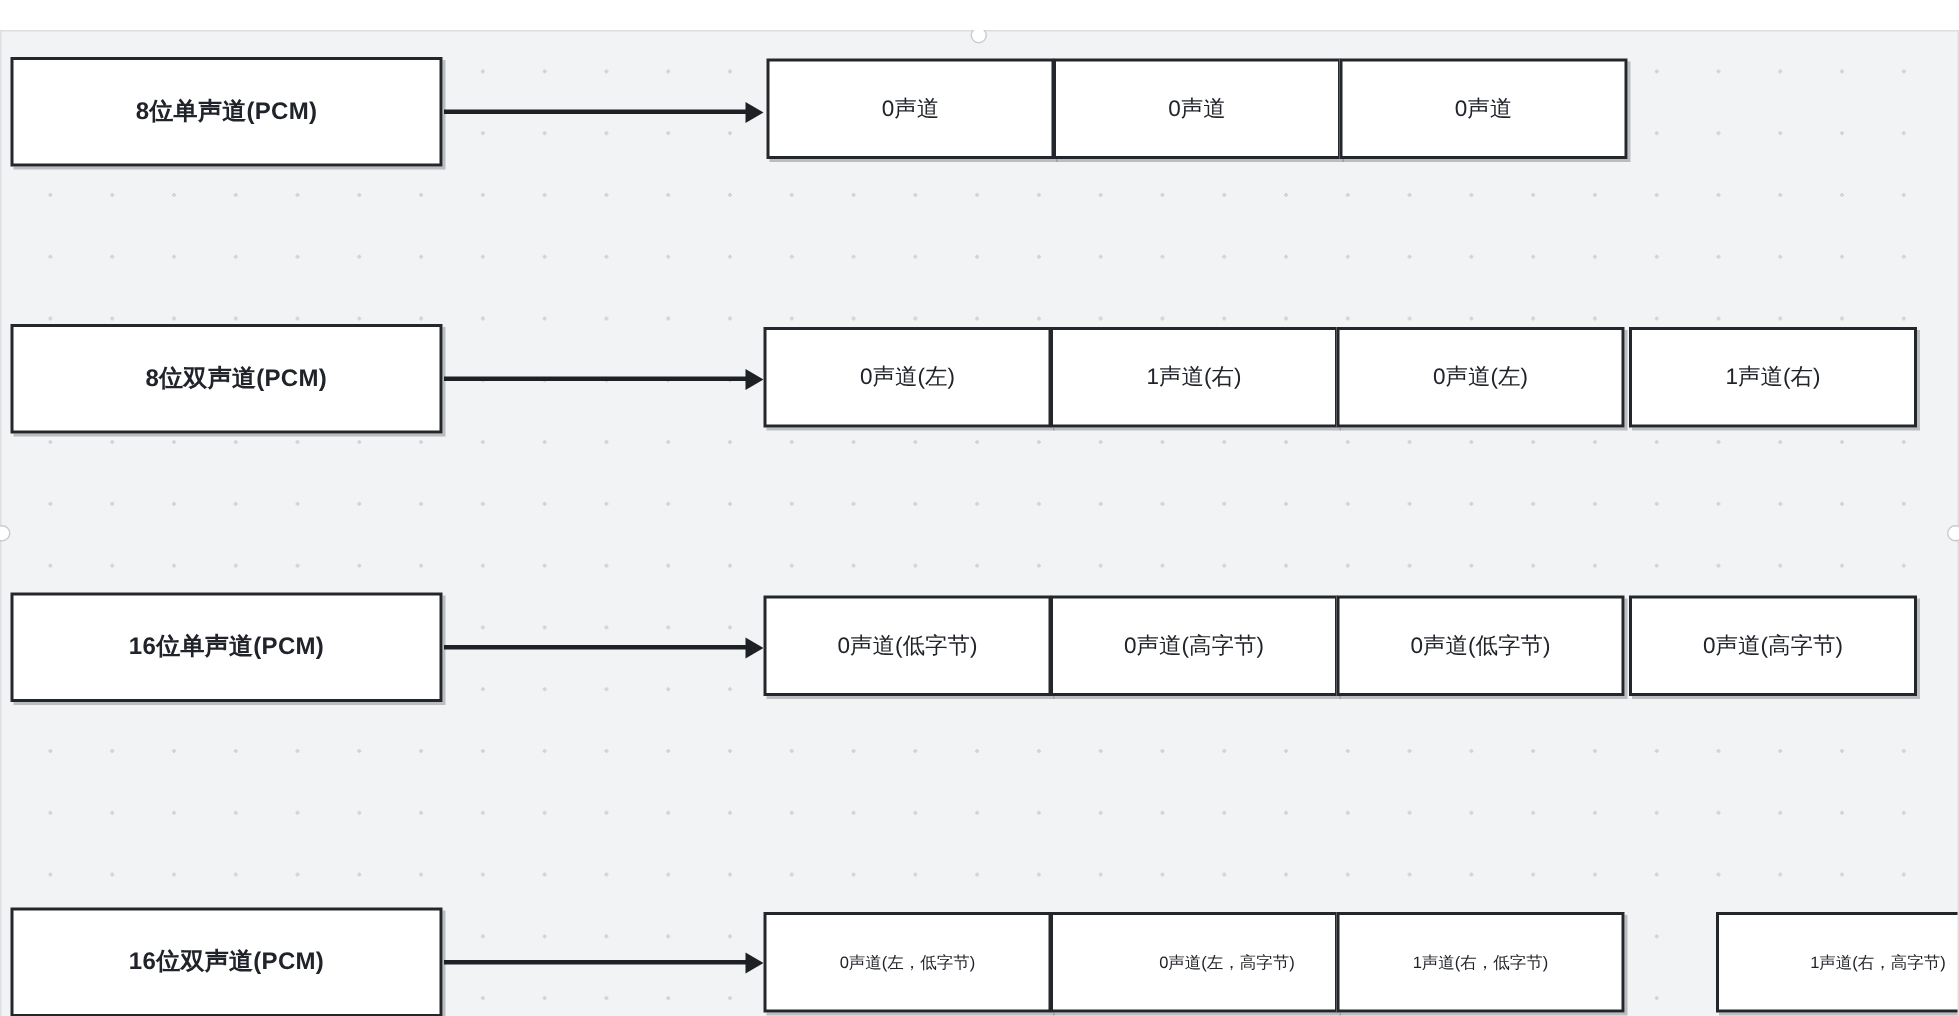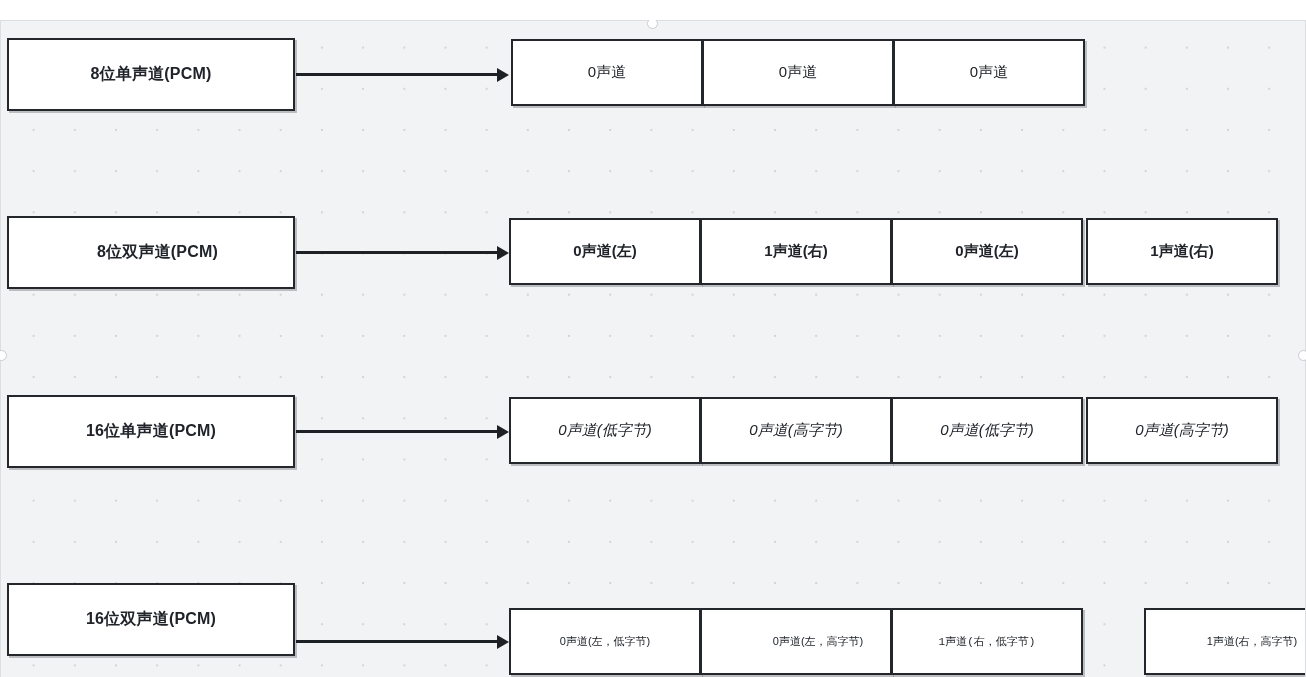--- a/index.html
+++ b/index.html
@@ -77,25 +77,25 @@
     font-weight: 400;
   }
   .cell.small {
     font-size: 11px;
   }
 
   
   .row1 .label-box { top: 18px; }
   .row2 .label-box { top: 196px; padding-left: 13px; }
   .row3 .label-box { top: 375px; }
-  .row4 .label-box { top: 563px; text-align: right; }
+  .row4 .label-box { top: 585px; text-align: right; }
 
   .row1 .cell { top: 19px; text-align: right; }
-  .row2 .cell { top: 198px; font-weight: bold; }
-  .row3 .cell { top: 377px; font-style: italic; }
+  .row2 .cell { top: 198px; }
+  .row3 .cell { top: 377px; }
   .row4 .cell { top: 588px; }
 
   
   .arrow {
     position: absolute;
     height: 3px;
     background: #1d2025;
   }
   .arrow::after {
     content: "";
@@ -142,21 +142,21 @@
     <div class="box cell" style="left:700px;width:192px;">0声道(高字节)</div>
     <div class="box cell" style="left:891px;width:192px;">0声道(低字节)</div>
     <div class="box cell" style="left:1086px;width:192px;">0声道(高字节)</div>
   </div>
 
   <div class="row4">
     <div class="box label-box">16位双声道(PCM)</div>
     <div class="arrow"></div>
     <div class="box cell small" style="left:509px;width:192px;">0声道(左，低字节)</div>
     <div class="box cell small" style="left:700px;width:192px;padding-left:44px;">0声道(左，高字节)</div>
-    <div class="box cell small" style="left:891px;width:192px;font-family:Liberation Mono, monospace;">1声道(右，低字节)</div>
+    <div class="box cell small" style="left:891px;width:192px;">1声道(右，低字节)</div>
     <div class="box cell small" style="left:1144px;width:216px;">1声道(右，高字节)</div>
   </div>
 
   <div class="sel-frame"></div>
   <div class="handle top"></div>
   <div class="handle right"></div>
   <div class="handle bottom"></div>
   <div class="handle left"></div>
 
 </div>

